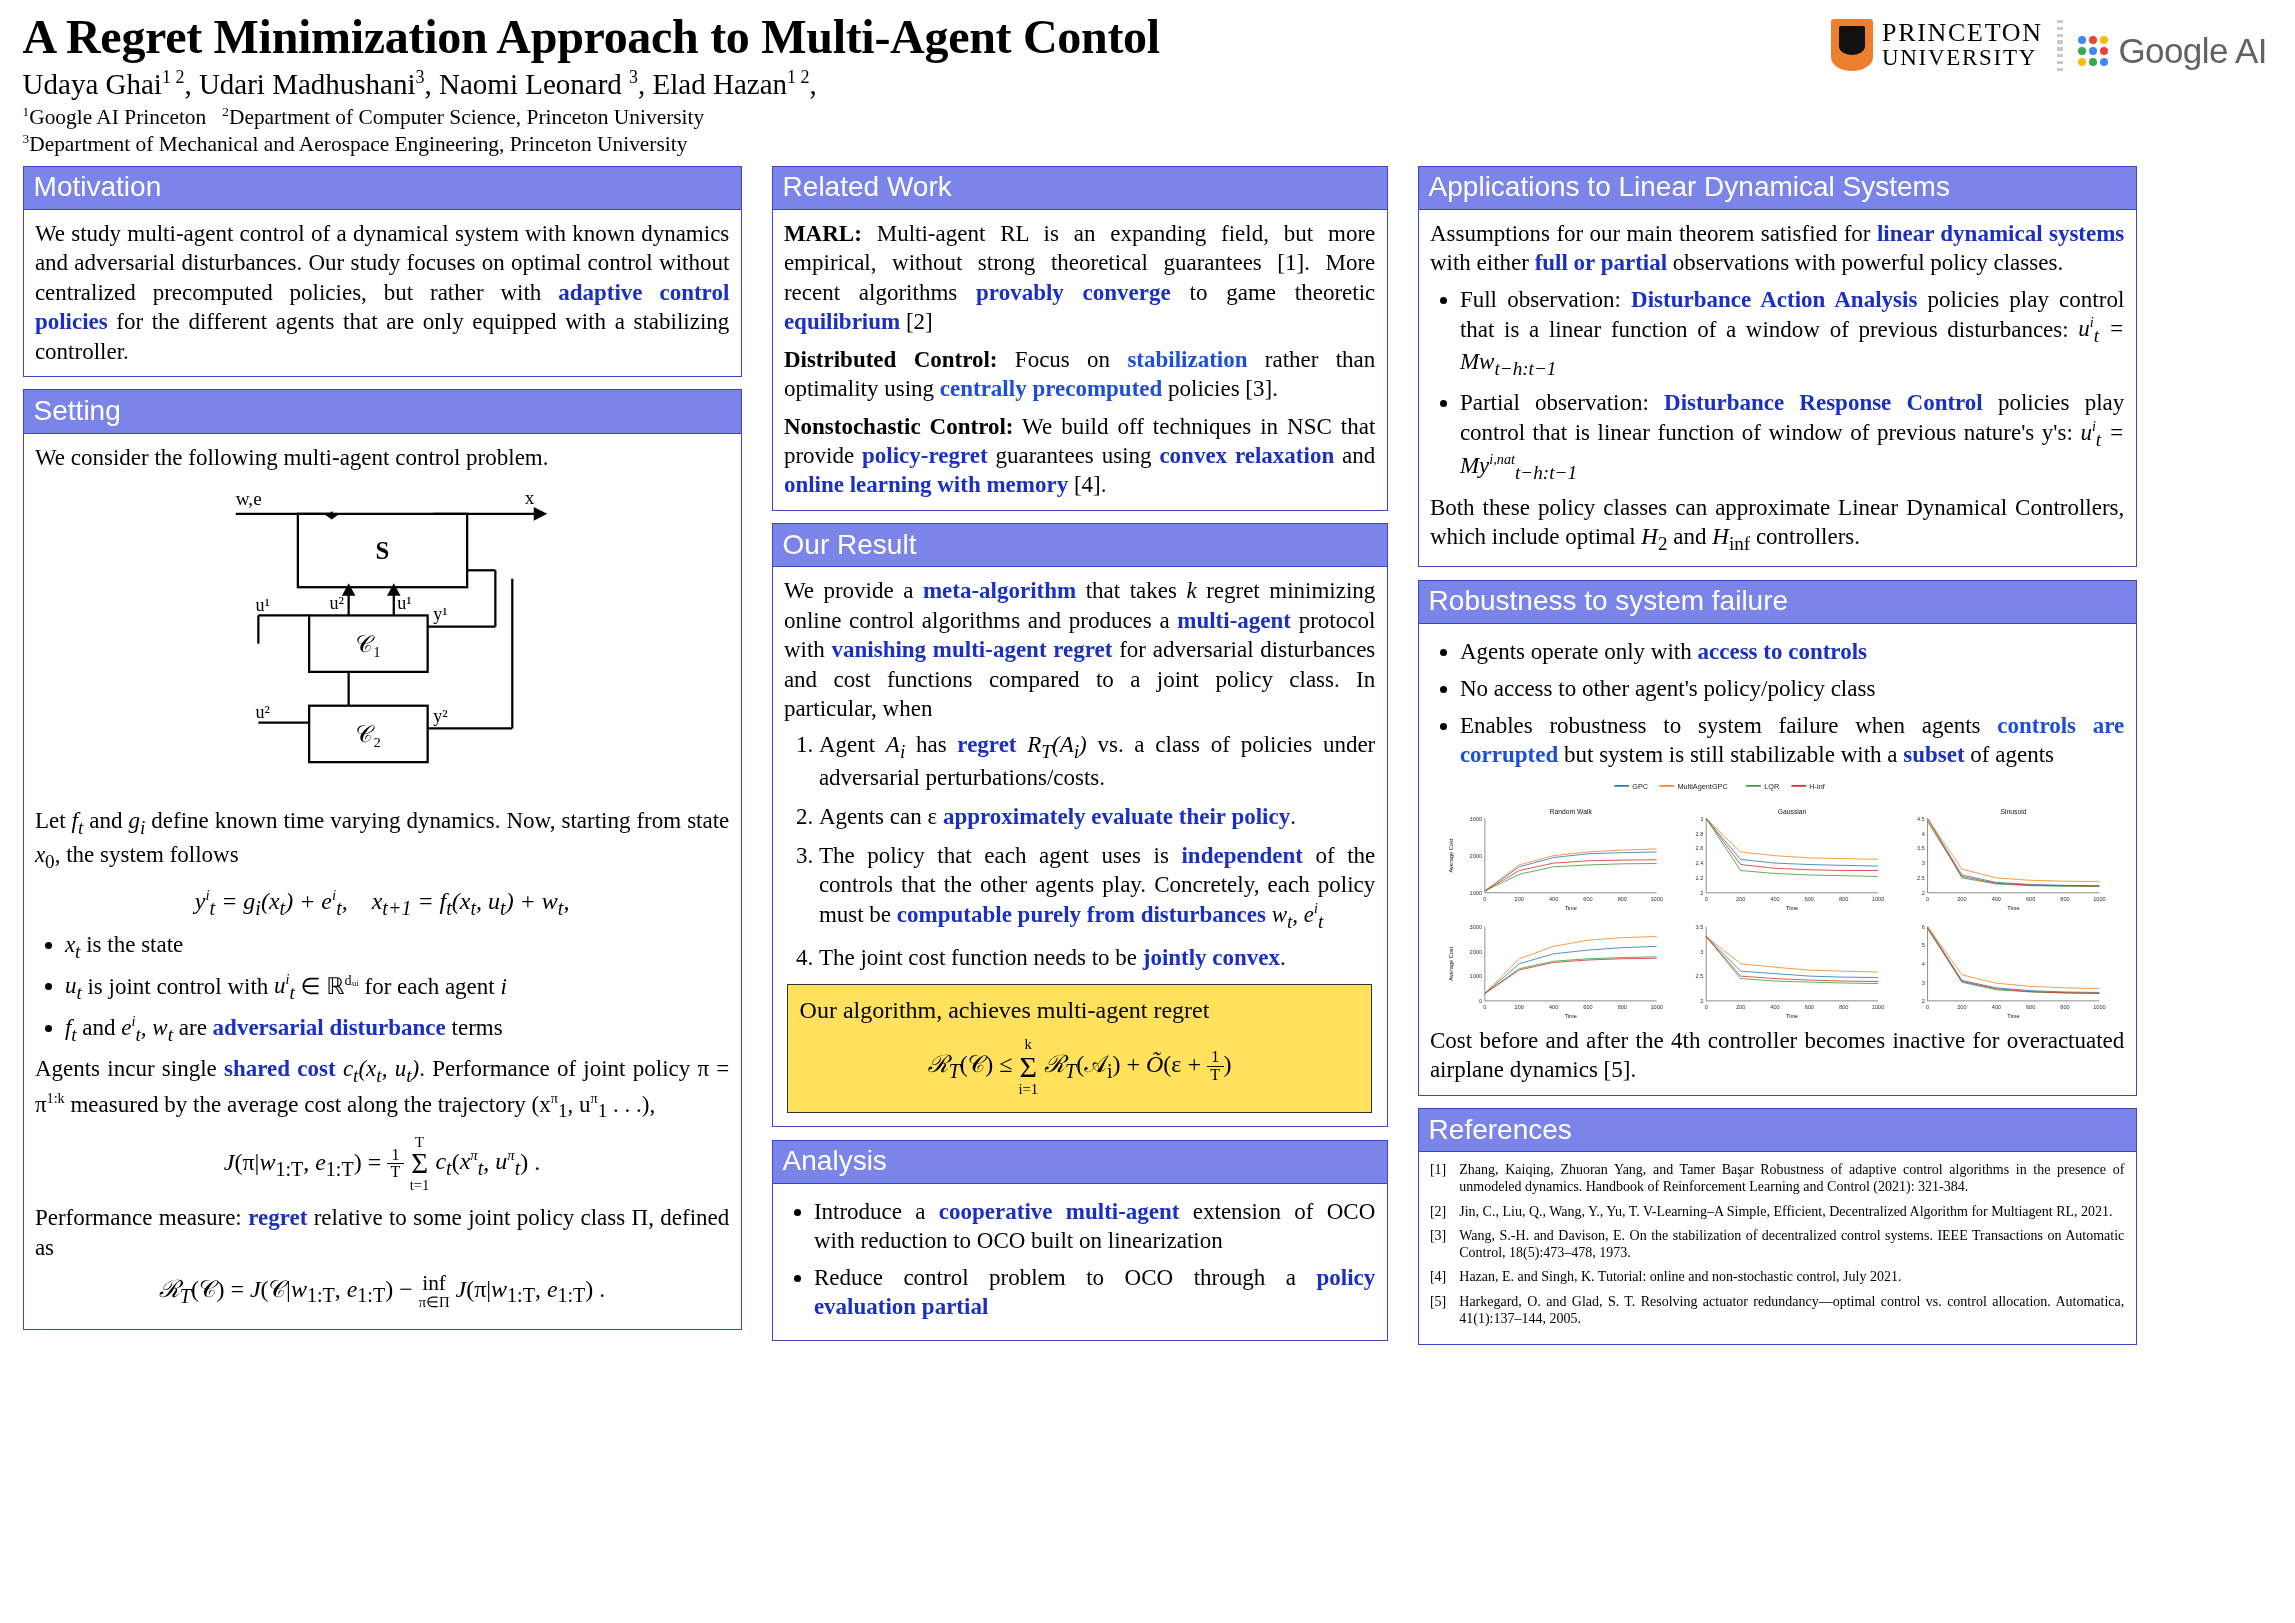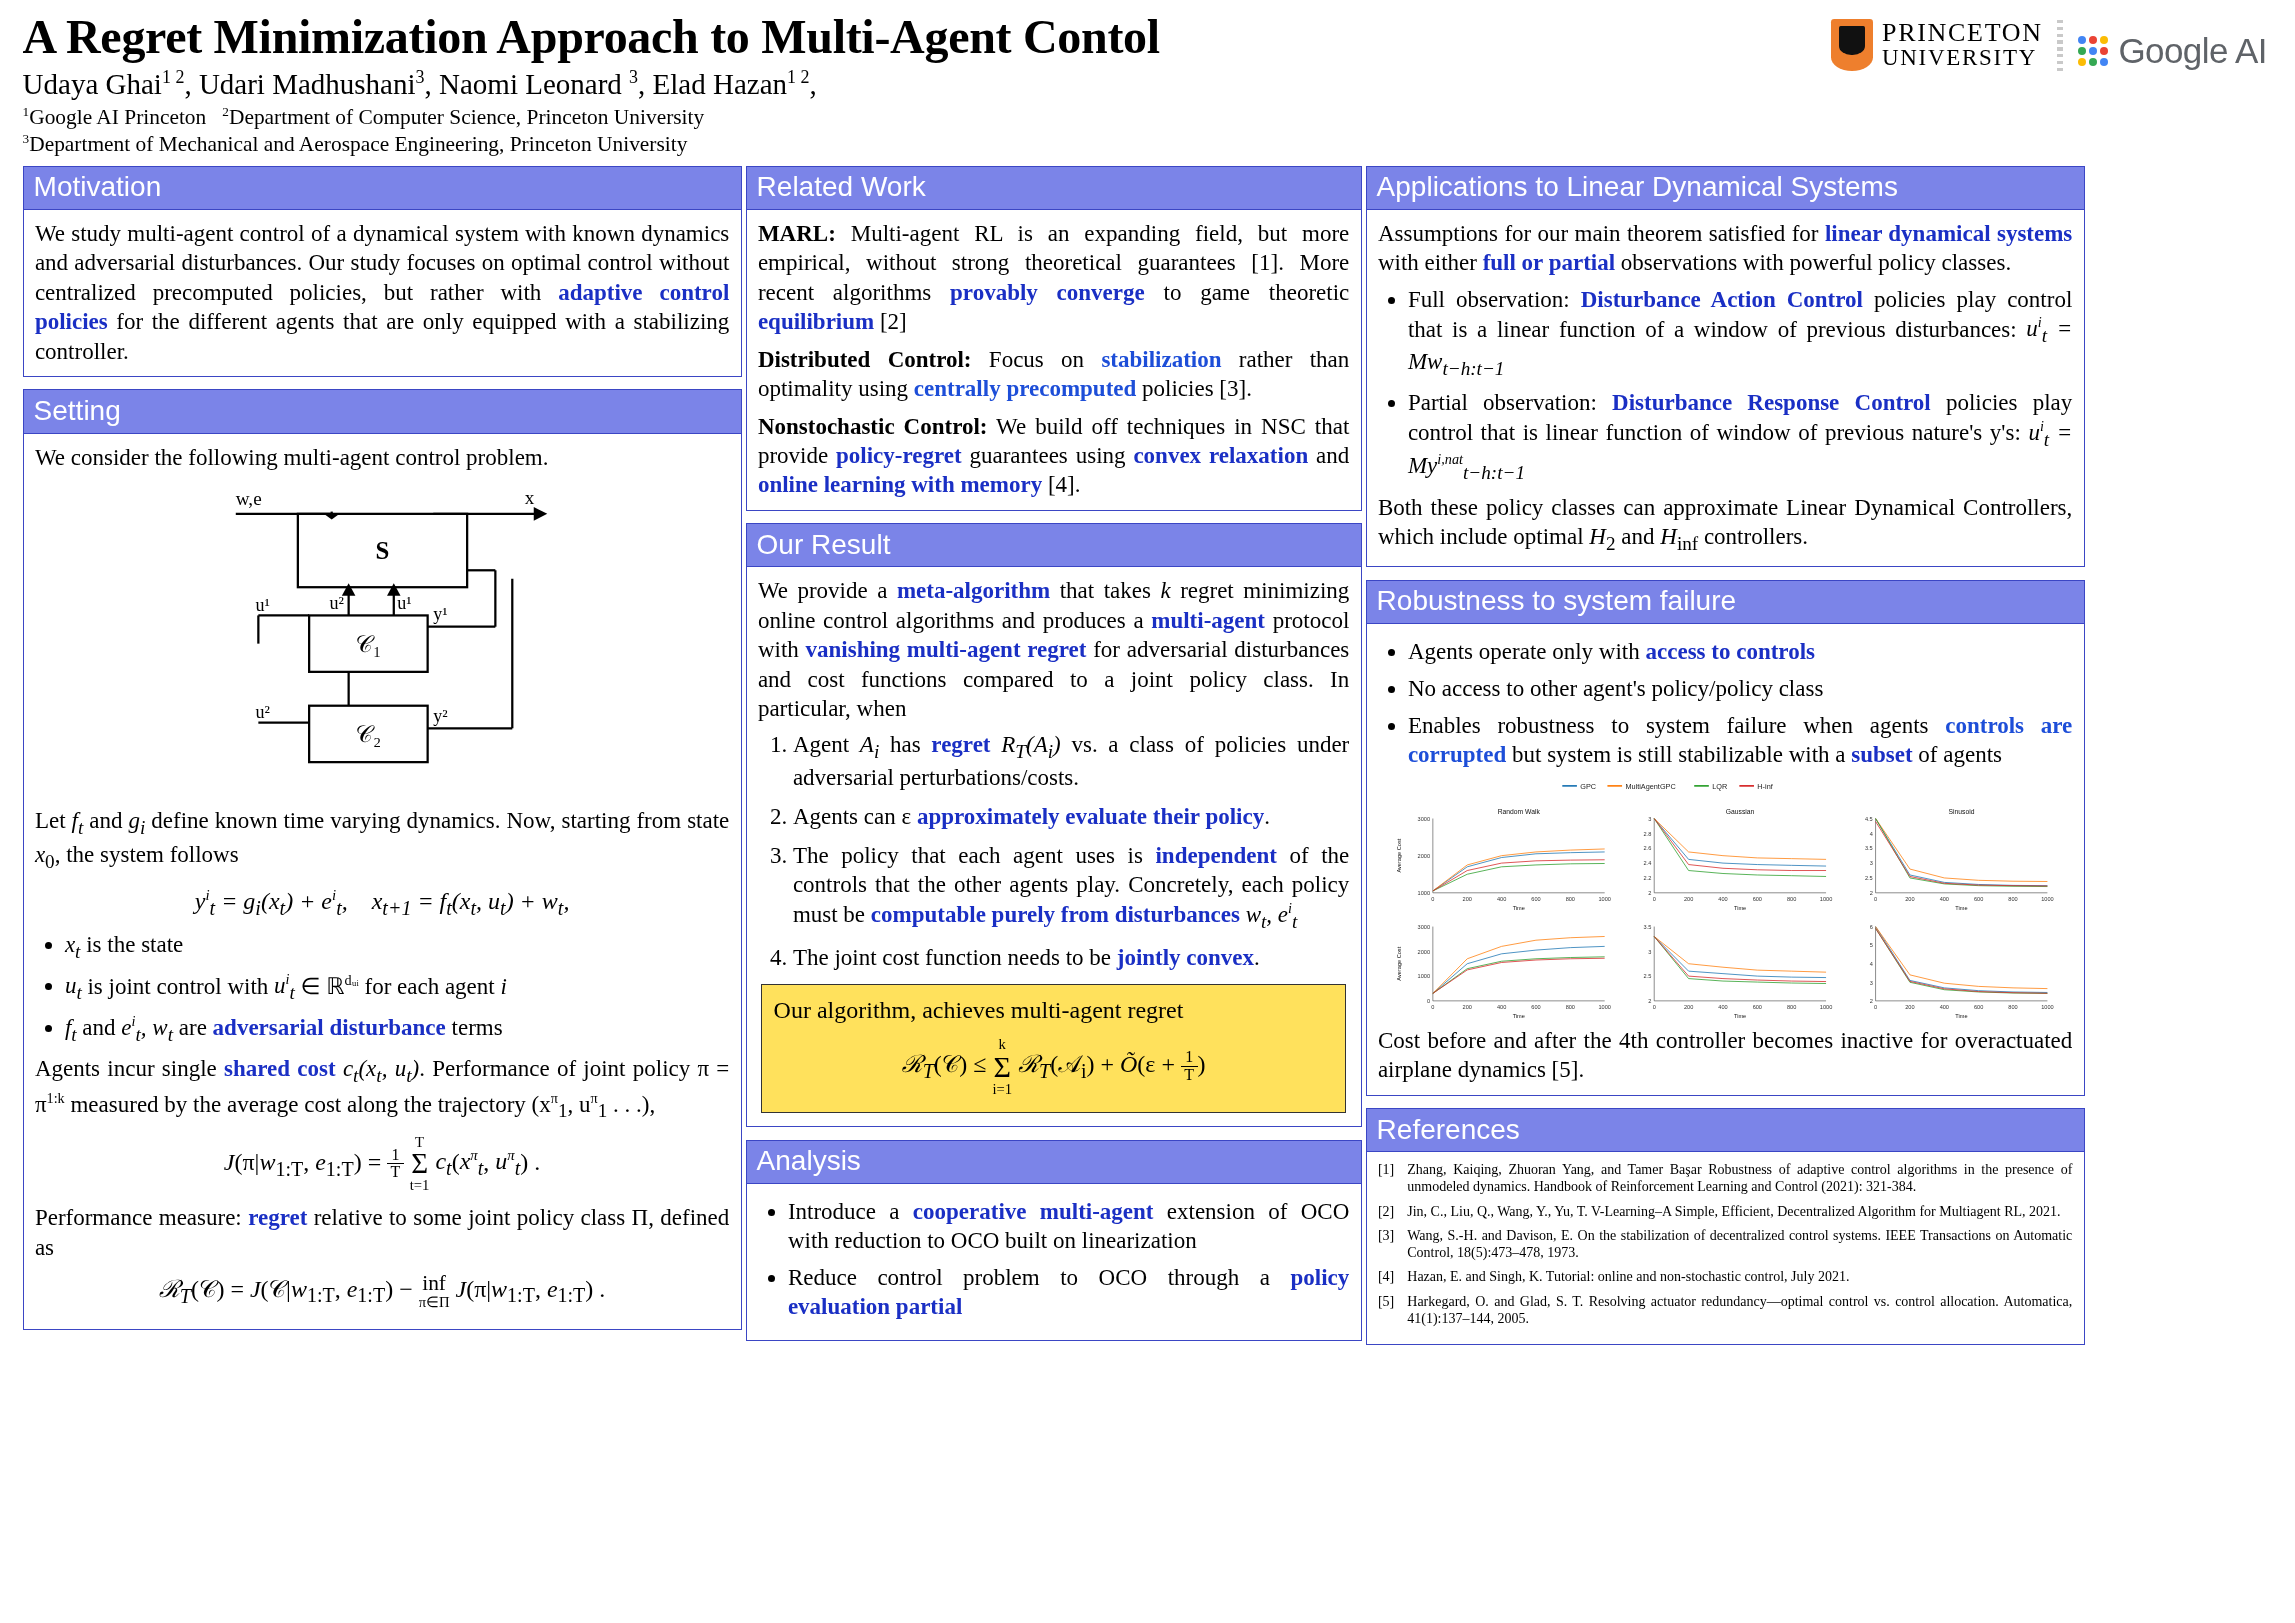--- a/index.html
+++ b/index.html
@@ -39,21 +39,21 @@
   .ptext { line-height:1.0; }
   .ptext .p1 { font-size: 26px; letter-spacing: 1.7px; font-family:"Liberation Serif", serif; }
   .ptext .p2 { font-size: 23px; letter-spacing: 1.7px; font-family:Liberation Serif, serif; }
   .divider-dots { width: 5.6px; height: 51px; background: repeating-linear-gradient(#c9c9c9 0 3.4px, transparent 3.4px 6.8px); }
   .gdots { display:grid; grid-template-columns: repeat(3, 8px); grid-gap:3.4px; }
   .gdots i { width:8px; height:8px; border-radius:50%; display:block; }
   .googleai { display:flex; align-items:center; gap:10px; }
   .gword { font-family:"Liberation Sans", sans-serif; font-size: 35px; color:#5f6368; letter-spacing: -0.6px; }
 
   
-  .columns { display: flex; gap: 4px; margin-top: 8px; align-items: flex-start; }
+  .columns { display: flex; gap: 30px; margin-top: 8px; align-items: flex-start; }
   .col { display: flex; flex-direction: column; gap: 12.4px; }
   .col1 { width: 719px; }
   .col2 { width: 616px; }
   .col3 { width: 719px; }
 
   .box { border: 1.7px solid #3b46c4; background: #ffffff; }
   .box-title {
     background: #7b84e8;
     color: #ffffff;
     font-family: "Liberation Sans", sans-serif;
@@ -288,21 +288,21 @@
 
     </div>
 
     <div class="col col3">
 
       <div class="box">
         <div class="box-title">Applications to Linear Dynamical Systems</div>
         <div class="box-body">
           <p>Assumptions for our main theorem satisfied for <span class="blue">linear dynamical systems</span> with either <span class="blue">full or partial</span> observations with powerful policy classes.</p>
           <ul class="bl">
-            <li>Full observation: <span class="blue">Disturbance Action Control</span> policies play control that is a linear function of a window of previous disturbances: <span class="it">u<sup>i</sup><sub>t</sub> = Mw<sub>t−h:t−1</sub></span></li>
+            <li>Full observation: <span class="blue">Disturbance Action Analysis</span> policies play control that is a linear function of a window of previous disturbances: <span class="it">u<sup>i</sup><sub>t</sub> = Mw<sub>t−h:t−1</sub></span></li>
             <li>Partial observation: <span class="blue">Disturbance Response Control</span> policies play control that is linear function of window of previous nature's y's: <span class="it">u<sup>i</sup><sub>t</sub> = My<sup>i,nat</sup><sub>t−h:t−1</sub></span></li>
           </ul>
           <p>Both these policy classes can approximate Linear Dynamical Controllers, which include optimal <span class="it">H</span><sub>2</sub> and <span class="it">H</span><sub>inf</sub> controllers.</p>
         </div>
       </div>
 
       <div class="box">
         <div class="box-title">Robustness to system failure</div>
         <div class="box-body">
           <ul class="bl">

